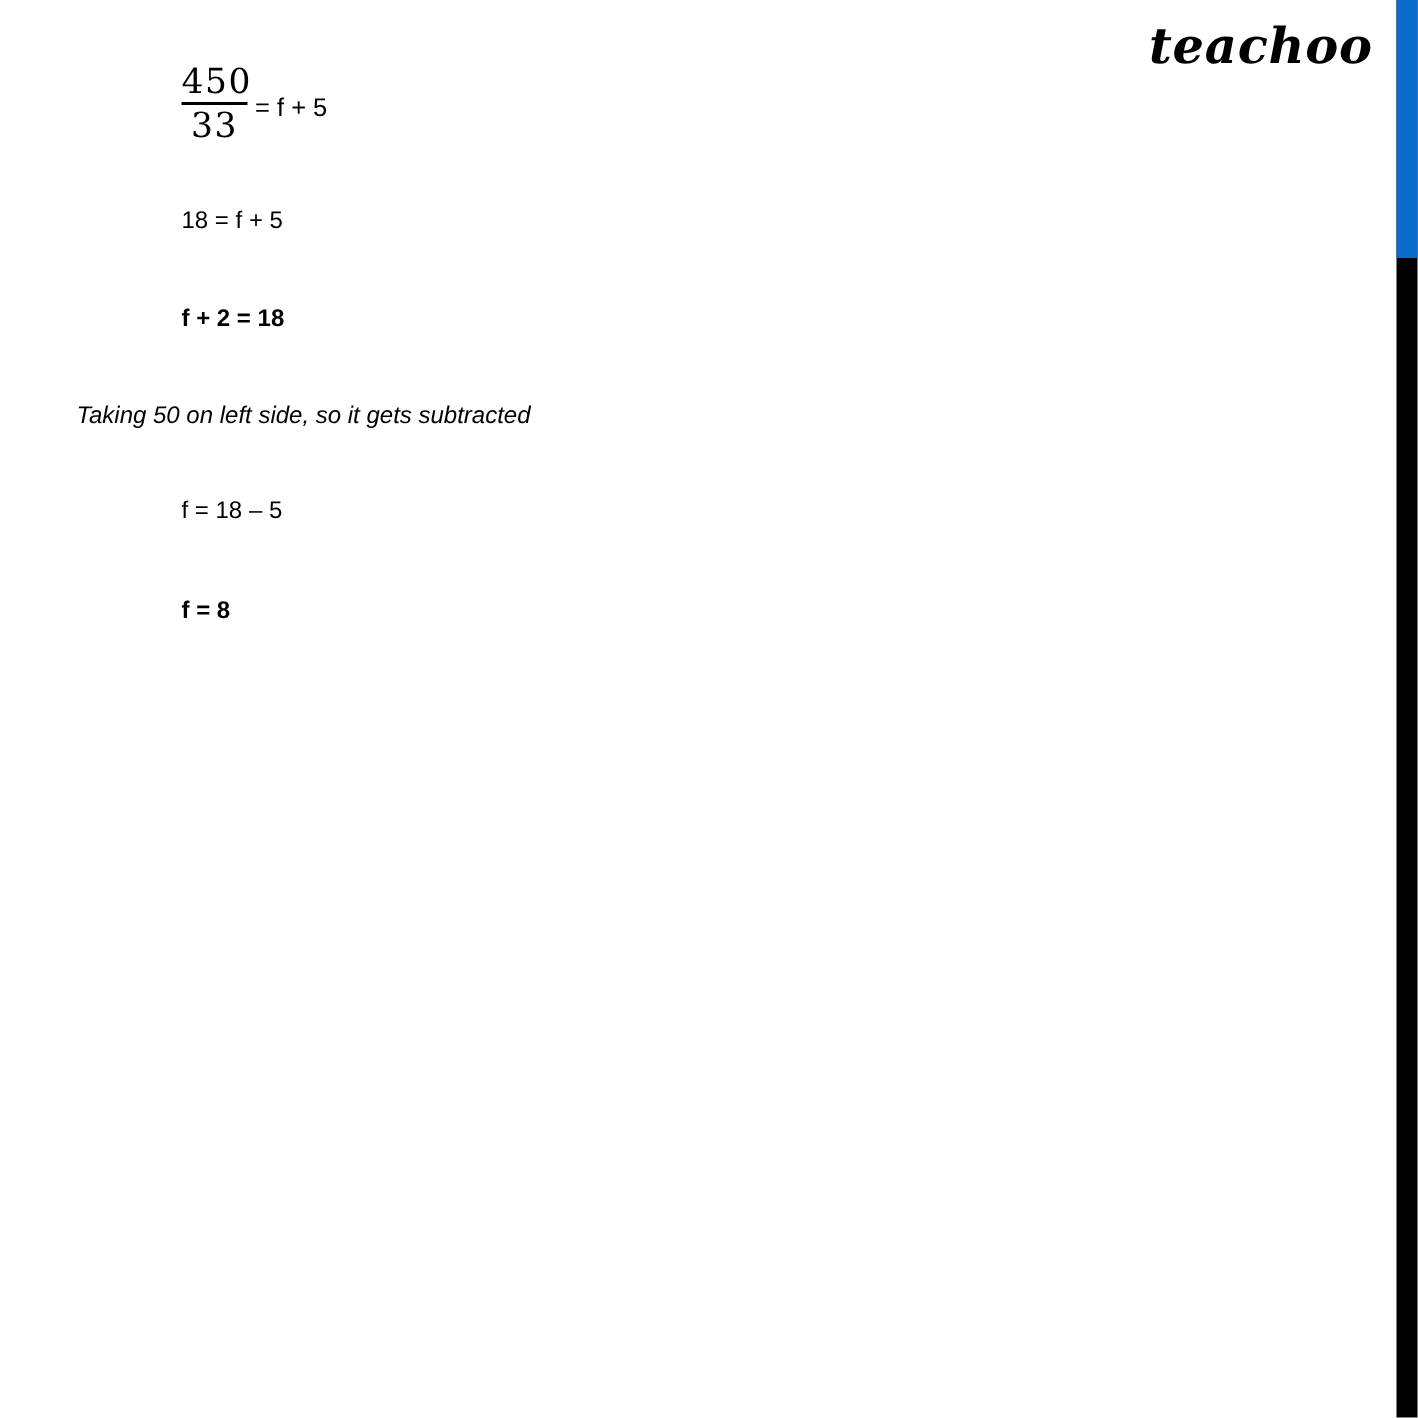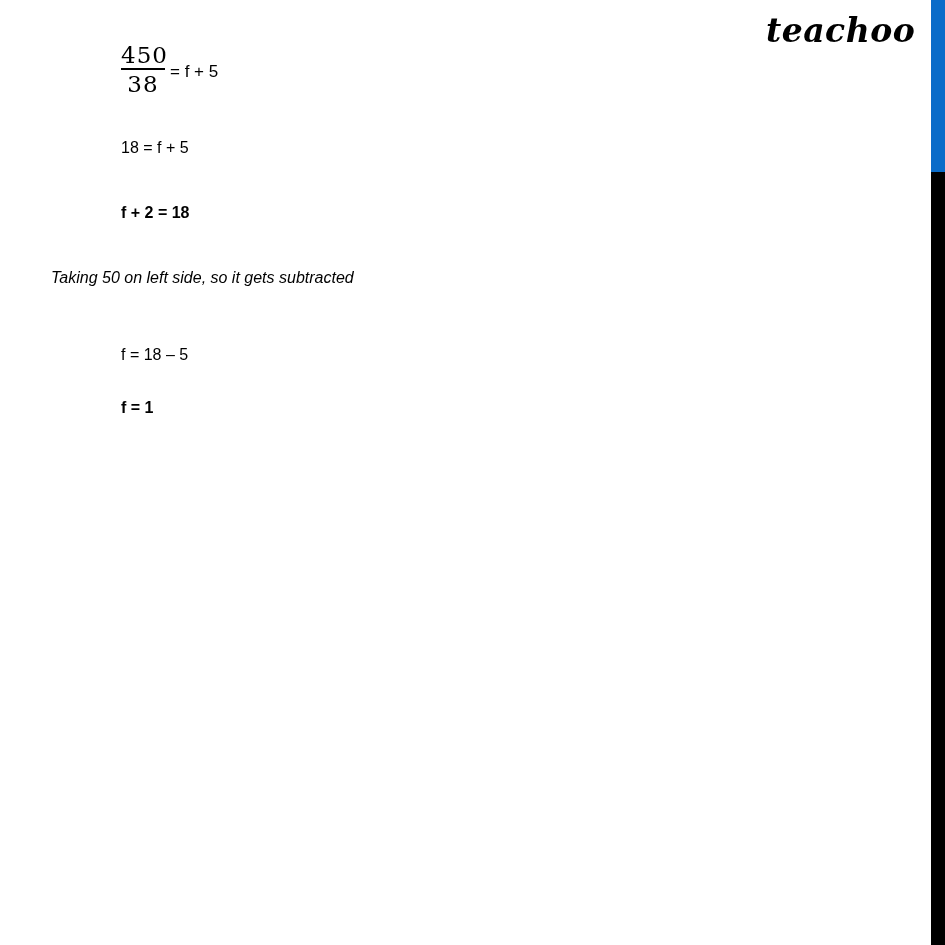--- a/index.html
+++ b/index.html
@@ -89,31 +89,31 @@
 </head>
 <body>
 
 <div class="slide">
 
   <div class="logo">teachoo</div>
 
   <div class="frac">
     <span class="num">450</span>
     <span class="bar"></span>
-    <span class="den">38</span>
+    <span class="den">33</span>
   </div>
   <div class="frac-rhs">= f + 5</div>
 
   <div class="line indent" style="top:133px;">18 = f + 5</div>
 
   <div class="line indent bold" style="top:198px;">f + 2 = 18</div>
 
   <div class="line outdent italic" style="top:263px;">Taking 50 on left side, so it gets subtracted</div>
 
-  <div class="line indent" style="top:340px;">f = 18 – 5</div>
+  <div class="line indent" style="top:326px;">f = 18 – 5</div>
 
-  <div class="line indent bold" style="top:393px;">f = 1</div>
+  <div class="line indent bold" style="top:393px;">f = 8</div>
 
 </div>
 
 <div class="sidebar" style="background: rgb(0, 0, 0);">
   <div class="sidebar-accent" style="background: rgb(10, 108, 201);"></div>
 </div>
 
 </body></html>

